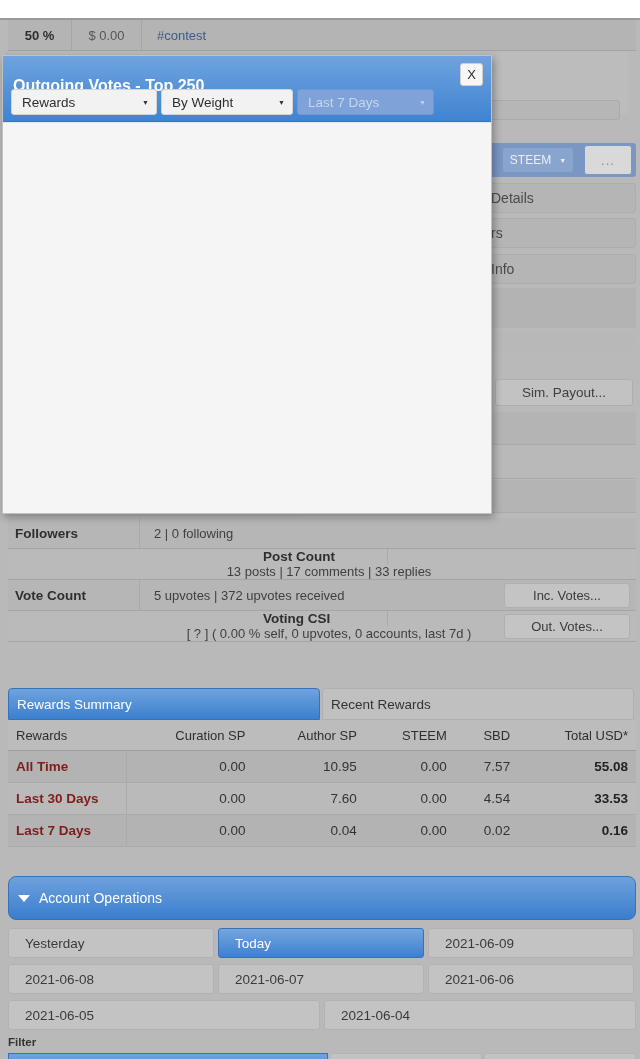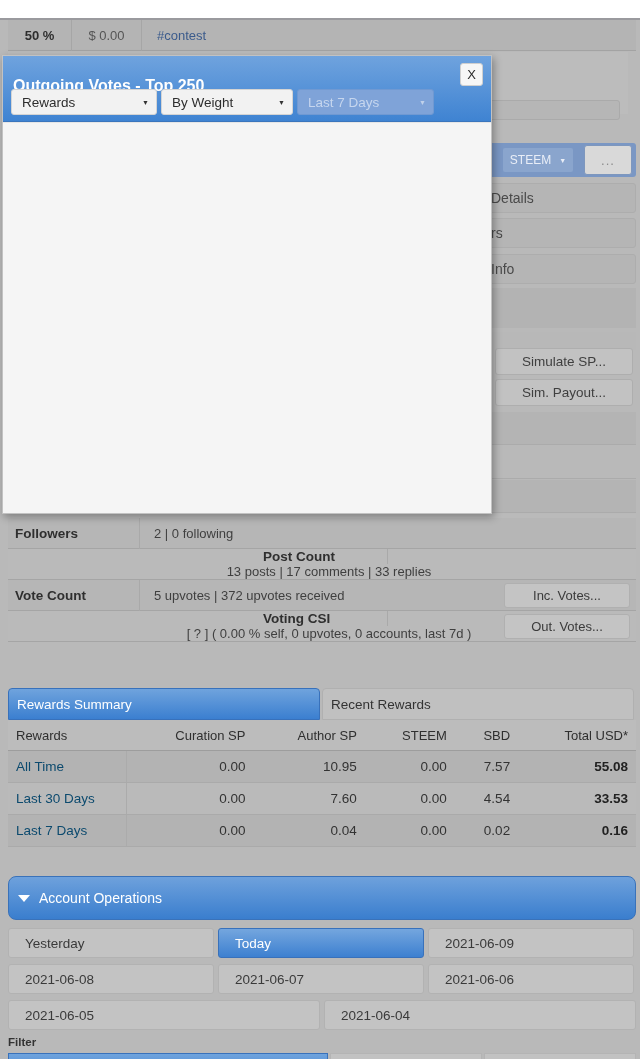--- a/index.html
+++ b/index.html
@@ -193,21 +193,21 @@
     background: #bcbcbc;
     border-bottom: 1px solid #9d9d9d;
   }
   .rw-table th.first { text-align: left; padding-left: 8px; }
   .rw-table td {
     font-size: 13.5px; color: #333;
     padding: 8px 8px; text-align: right;
     border-bottom: 1px solid #aaaaaa;
   }
   .rw-table td.first {
-    text-align: left; font-weight: normal; color: #0c4a6e;
+    text-align: left; font-weight: bold; color: #7f1d1d;
     border-right: 1px solid #ababab;
     width: 118px;
   }
   .rw-table td.total { font-weight: bold; color: #222; }
   .rw-table tr.r-odd td { background: #b3b3b3; }
   .rw-table tr.r-even td { background: #bababa; }
 
   
   .acct-wrap { position: absolute; left: 8px; top: 856px; width: 628px; }
   .acct-header {
@@ -346,21 +346,20 @@
       <div class="dots-btn">...</div>
     </div>
 
     <div class="hidden-row hr1">Details</div>
     <div class="hidden-row hr2">rs</div>
     <div class="hidden-row hr3">Info</div>
 
     <div class="plain-band pb1"></div>
     <div class="plain-band pb2"></div>
 
-    <div class="sim-btn sim1">Simulate SP...</div>
     <div class="sim-btn sim2">Sim. Payout...</div>
 
     <div class="gray-band gb1"></div>
     <div class="gray-band gb2"></div>
     <div class="gray-band gb3"></div>
     <div class="gray-band gb4"></div>
 
     <div class="stat-table">
 
       <div class="stat-row">

